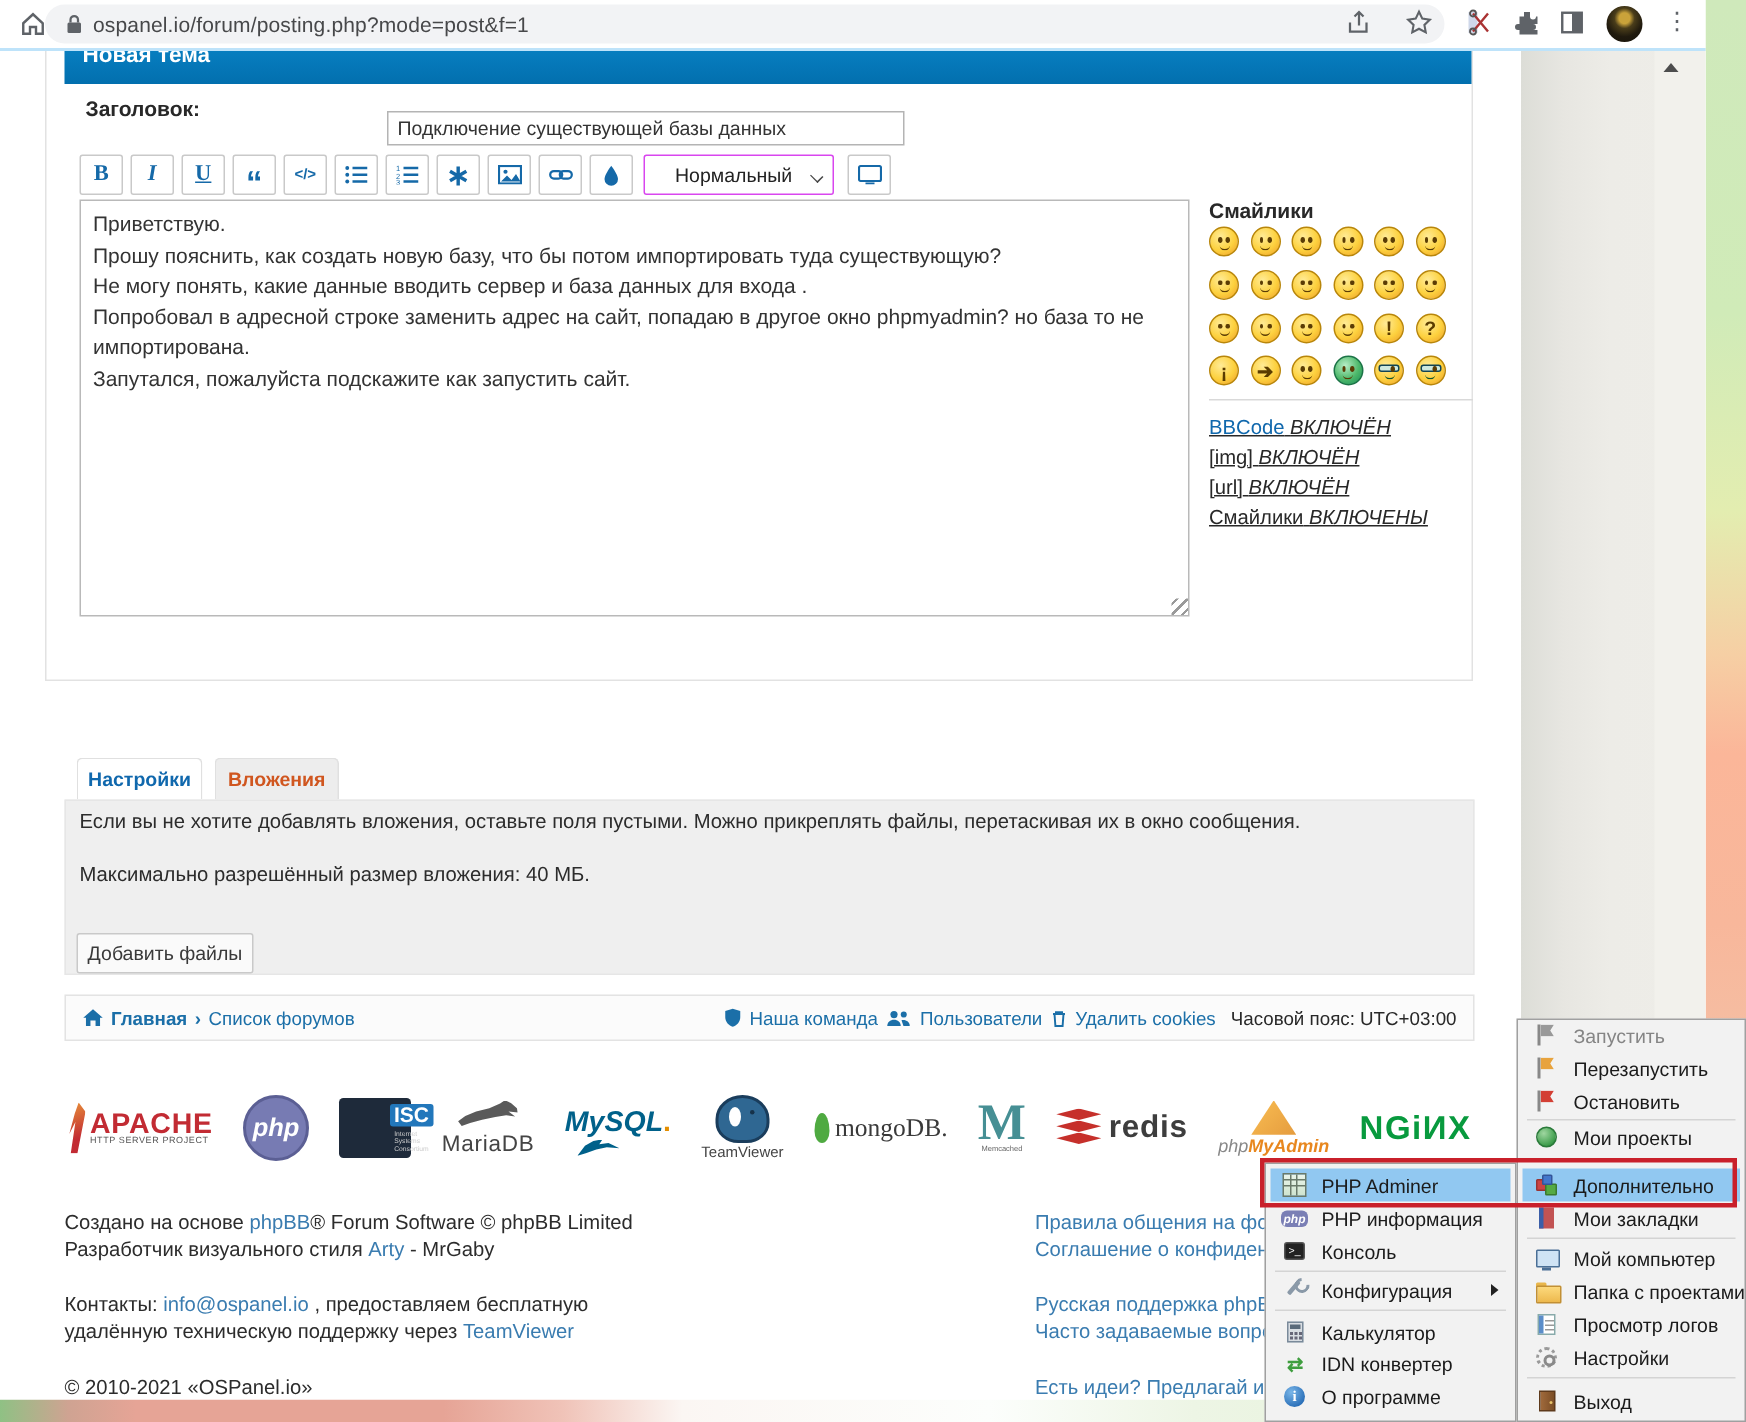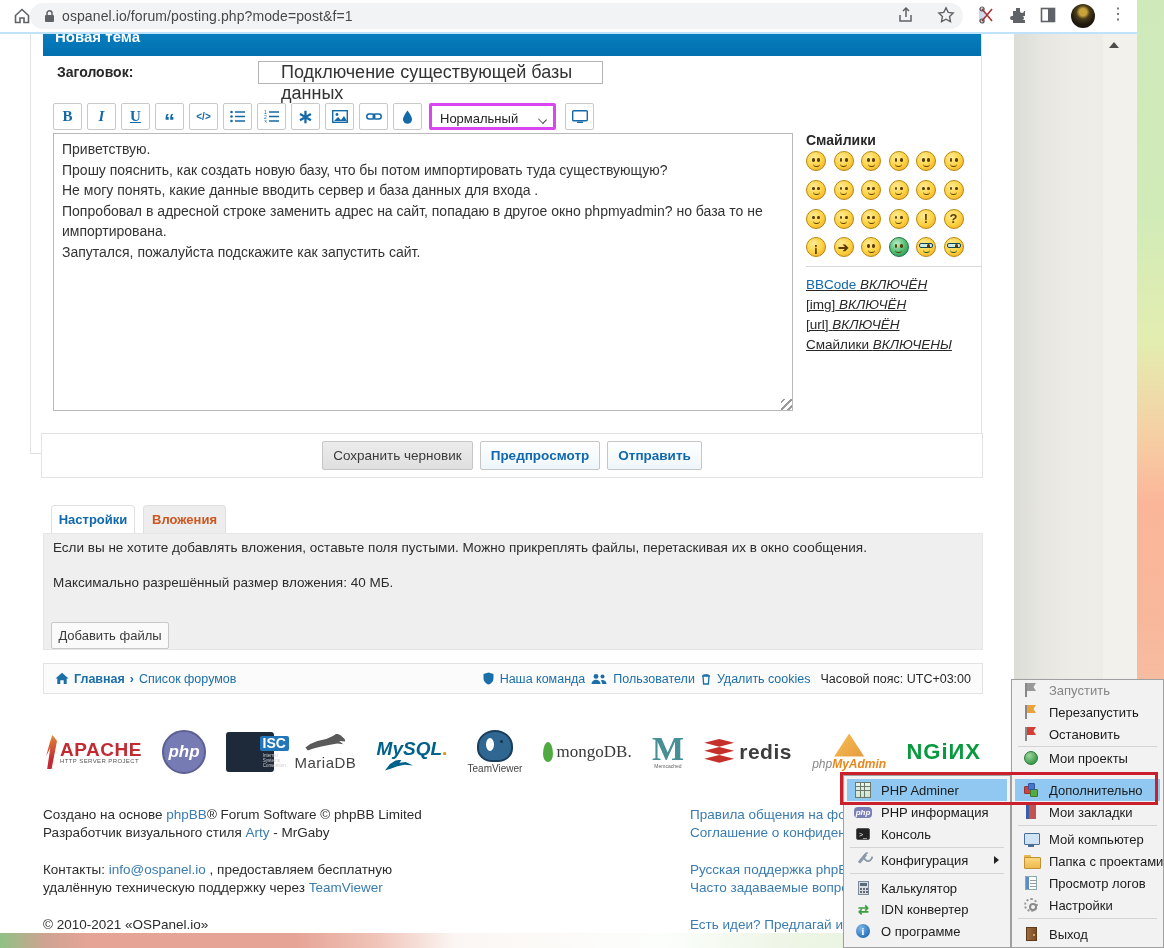--- a/index.html
+++ b/index.html
@@ -27,27 +27,27 @@
   #page { left:0; top:34px; width:1137px; height:899px; background:#fff; overflow:hidden; }
   #page .abs { position:absolute; }
   #right-band { left:1014px; top:0; width:123px; height:899px; background:linear-gradient(90deg,#dcddd7 0,#e7e6e1 28px,#edece7 60px,#eeede8 100%); }
   #scroll-track { left:1103px; top:0; width:34px; height:899px; background:#f2f1ec; }
   #scroll-arrow { left:1109px; top:8px; width:0; height:0; border-left:5px solid transparent; border-right:5px solid transparent; border-bottom:6px solid #4d4d4d; }
 
   
   #form-panel { left:30px; top:-7px; width:952px; height:427px; background:#fff; border:1px solid #e2e2e2; }
   #section-bar { left:43px; top:-11px; width:938px; height:33px; background:linear-gradient(180deg,#0a85c8,#026fae); color:#fff; font-weight:bold; font-size:15px; line-height:27px; padding-left:12px; overflow:hidden; }
   #subject-label { left:57px; top:30px; font-size:14px; font-weight:bold; color:#282828; }
-  #subject-input { left:258px; top:27px; width:345px; height:23px; border:1px solid #b4b4b4; background:#fff; font-size:18px; color:#333; line-height:21px; padding-left:22px; }
+  #subject-input { left:258px; top:40px; width:345px; height:23px; border:1px solid #b4b4b4; background:#fff; font-size:13px; color:#333; line-height:21px; padding-left:6px; }
 
   
   #toolbar { left:53px; top:69px; height:27px; display:flex; gap:5px; }
   .tbtn { width:29px; height:27px; border:1px solid #c9c9c9; border-radius:2px; background:#fff; color:#1569a8; display:flex; align-items:center; justify-content:center; font-size:15px; }
   .tbtn svg { display:block; }
-  #fmt-select { width:127px; height:27px; border:3px solid #d946ef; border-radius:2px; background:#fff; color:#222; font-size:13px; line-height:25px; padding-left:8px; position:relative; margin-left:2px; }
+  #fmt-select { width:127px; height:27px; border:1px solid #d946ef; border-radius:2px; background:#fff; color:#222; font-size:13px; line-height:25px; padding-left:20px; position:relative; margin-left:2px; }
   #fmt-select .chev { position:absolute; right:7px; top:10px; width:7px; height:7px; border-right:1.6px solid #444; border-bottom:1.6px solid #444; transform:rotate(45deg) scale(1,.8); }
 
   
   #message-box { left:53px; top:99px; width:740px; height:278px; border:1px solid #b9b9b9; background:#fff; font-size:14px; color:#333; line-height:20.5px; padding:5px 8px; }
   #resize-handle { left:781px; top:365px; width:11px; height:11px; background:repeating-linear-gradient(135deg,transparent 0 2px,#9a9a9a 2px 3.5px,transparent 3.5px 5px); }
 
   
   #smilies-title { left:806px; top:98px; font-size:14px; font-weight:bold; color:#282828; }
   #smiley-grid { left:806px; top:117px; width:170px; display:grid; grid-template-columns:repeat(6,27.5px); grid-auto-rows:28.8px; }
   .sm { width:20px; height:20px; border-radius:50%; background:radial-gradient(circle at 38% 32%,#ffeb96,#fdd13e 55%,#efa52e 92%); border:1px solid #b8860b; position:relative; display:inline-block; }
@@ -396,25 +396,20 @@
         <span class="glasses"></span>
       </span>
     </div>
 
   <div class="abs" id="smiley-divider"></div>
   <div class="abs bbline" style="top:243px"><span class="lnk">BBCode</span> <span class="st">ВКЛЮЧЁН</span></div>
   <div class="abs bbline" style="top:263px"><span>[img]</span> <span class="st">ВКЛЮЧЁН</span></div>
   <div class="abs bbline" style="top:283px"><span>[url]</span> <span class="st">ВКЛЮЧЁН</span></div>
   <div class="abs bbline" style="top:303px"><span>Смайлики</span> <span class="st">ВКЛЮЧЕНЫ</span></div>
 
-  <div class="abs" id="actions-panel">
-    <div class="act-btn" id="btn-draft">Сохранить черновик</div>
-    <div class="act-btn" id="btn-preview">Предпросмотр</div>
-    <div class="act-btn" id="btn-submit">Отправить</div>
-  </div>
 
   <div class="abs tab" id="tab-settings">Настройки</div>
   <div class="abs tab" id="tab-attachments">Вложения</div>
 
   <div class="abs" id="attach-panel"></div>
   <div class="abs" id="attach-line1">Если вы не хотите добавлять вложения, оставьте поля пустыми. Можно прикреплять файлы, перетаскивая их в окно сообщения.</div>
   <div class="abs" id="attach-line2">Максимально разрешённый размер вложения: 40 МБ.</div>
   <div class="abs" id="btn-addfiles">Добавить файлы</div>
 
   <div class="abs" id="crumb-bar">

